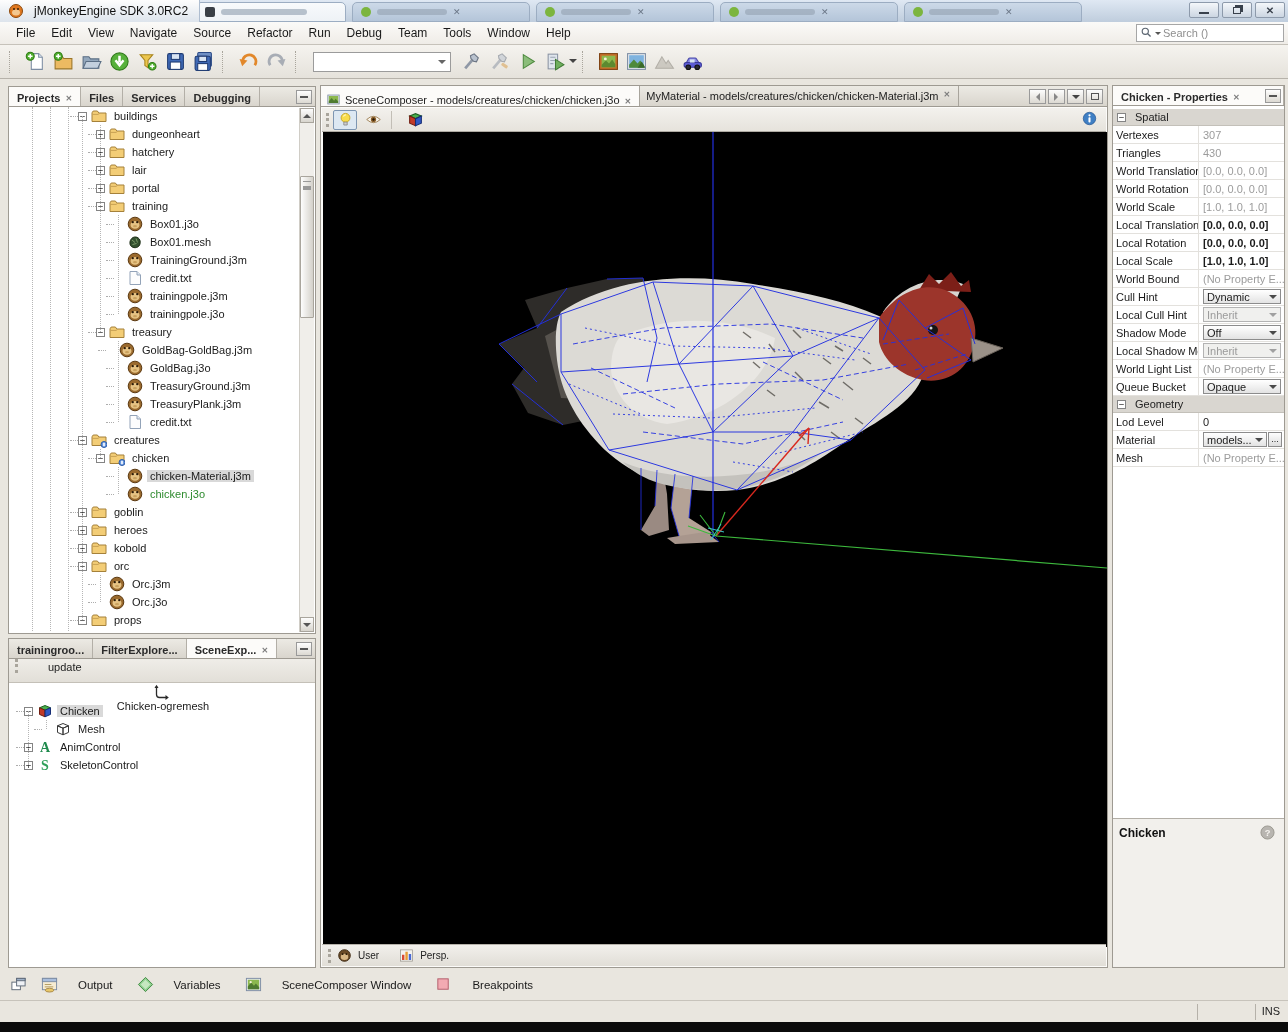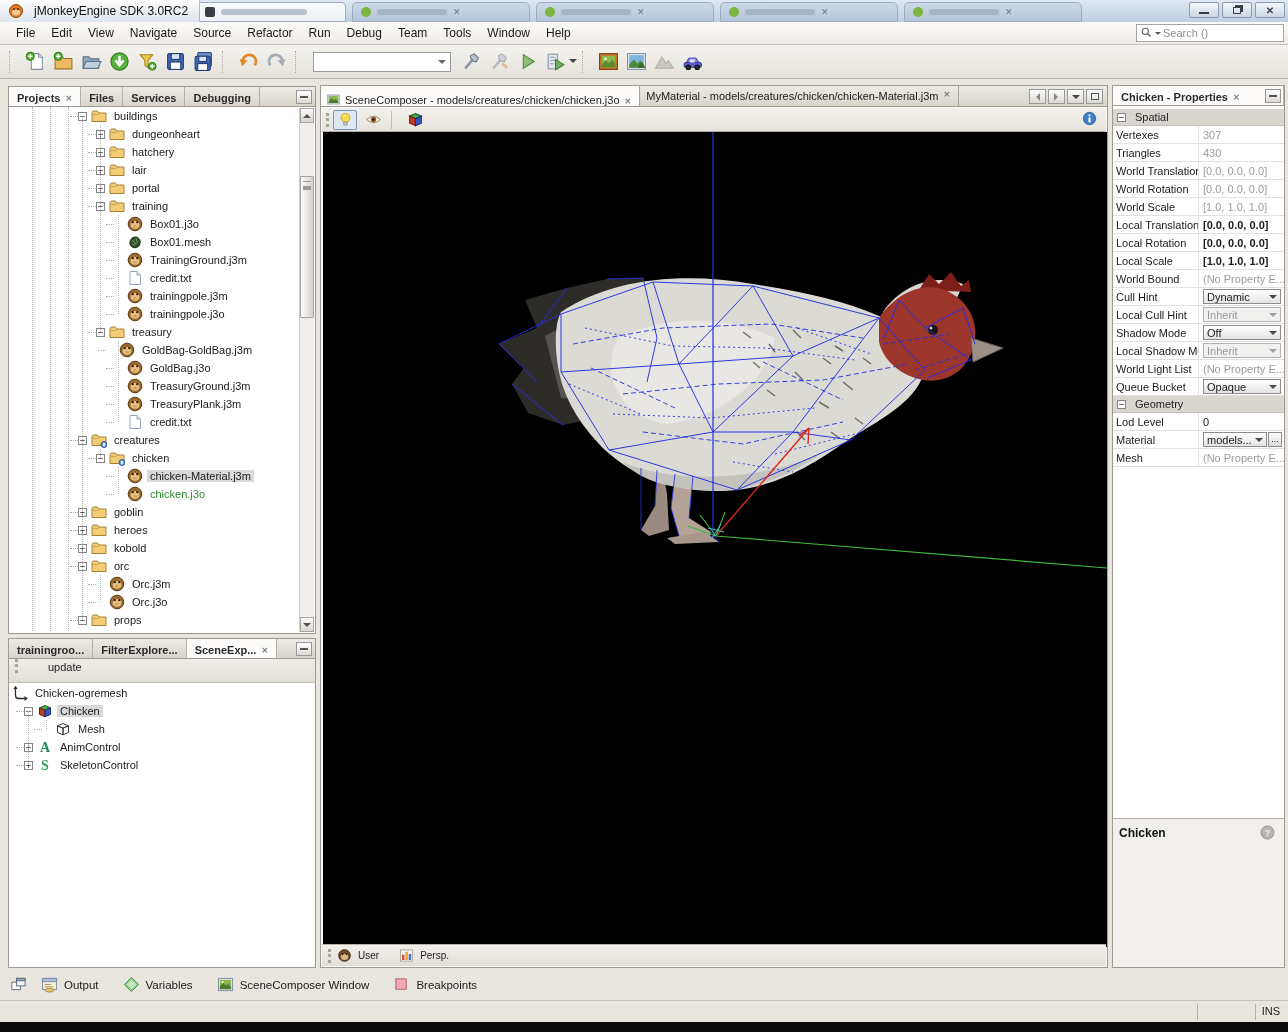--- a/index.html
+++ b/index.html
@@ -109,21 +109,21 @@
   .pdrop.disabled { color:#9b9b9b; background:#f0f0ee; border-color:#b3b3b3; }
   .pdrop .arrow { width:0; height:0; border:4px solid transparent; border-top-color:#4a4a4a; margin-top:4px; flex:none; }
   .pdrop.disabled .arrow { border-top-color:#a0a0a0; }
   .pell { width:14px; height:15px; border:1px solid #8c8c8c; background:linear-gradient(#fdfdfd,#ddd); font-size:9px; text-align:center; line-height:12px; flex:none; }
   .pdesc { position:absolute; left:0; right:0; top:712px; bottom:0; background:#f2f0ec; border-top:1px solid #b2aea6; padding:7px 6px; }
   .pdesc .dtitle { font-size:12px; font-weight:bold; color:#111; }
   .phelp { position:absolute; right:8px; top:6px; width:16px; height:16px; }
 
   
   .statusrow { position:absolute; left:0; top:970px; width:1288px; height:30px; display:flex; align-items:center; padding-left:10px; font-size:11.5px; color:#1a1a1a; }
-  .stitem { display:flex; align-items:center; gap:6px; margin-right:24px; }
+  .stitem { display:flex; align-items:center; gap:20px; margin-right:24px; }
   .stitem svg { width:17px; height:17px; }
   .dockic { margin-right:14px; }
   .dockic svg { width:17px; height:17px; }
   .editorstatus { position:absolute; left:0; top:1000px; width:1288px; height:22px; background:#e9e6df; border-top:1px solid #c7c3bb; }
   .es-sep { position:absolute; top:3px; height:16px; border-left:1px solid #b5b1a9; }
   .ins { position:absolute; right:8px; top:4px; font-size:11px; color:#222; }
   .taskstrip { position:absolute; left:0; top:1022px; width:1288px; height:10px; background:#0b0b0b; }
 </style>
 </head>
 <body>
@@ -757,21 +757,21 @@
       <span class="pmin">
         <i></i>
       </span>
     </div>
   <div class="pbody">
     <div class="updbar">
       <span class="dots"></span>
       <span class="updbtn">update</span>
     </div>
     <div class="tree" id="explorer-tree" style="top:25px;">
-        <div class="trow" style="padding-left: 2px;">
+        <div class="trow" style="padding-left: 2px; flex-direction: column;">
           <span class="ticon">
             <svg viewBox="0 0 16 16">
               <path d="M3.5 2 v8.5 q0 3 3 3 h6.5" fill="none" stroke="#2a2a2a" stroke-width="1.3"></path>
               <path d="M1.5 4 L3.5 0.8 L5.5 4 z" fill="#2a2a2a"></path>
               <path d="M12.5 11 L15.8 13.5 L12.5 16 z" fill="#2a2a2a"></path>
             </svg>
           </span>
           <span class="tlabel">Chicken-ogremesh</span>
         </div>
         <div class="trow" style="padding-left: 6px;">

